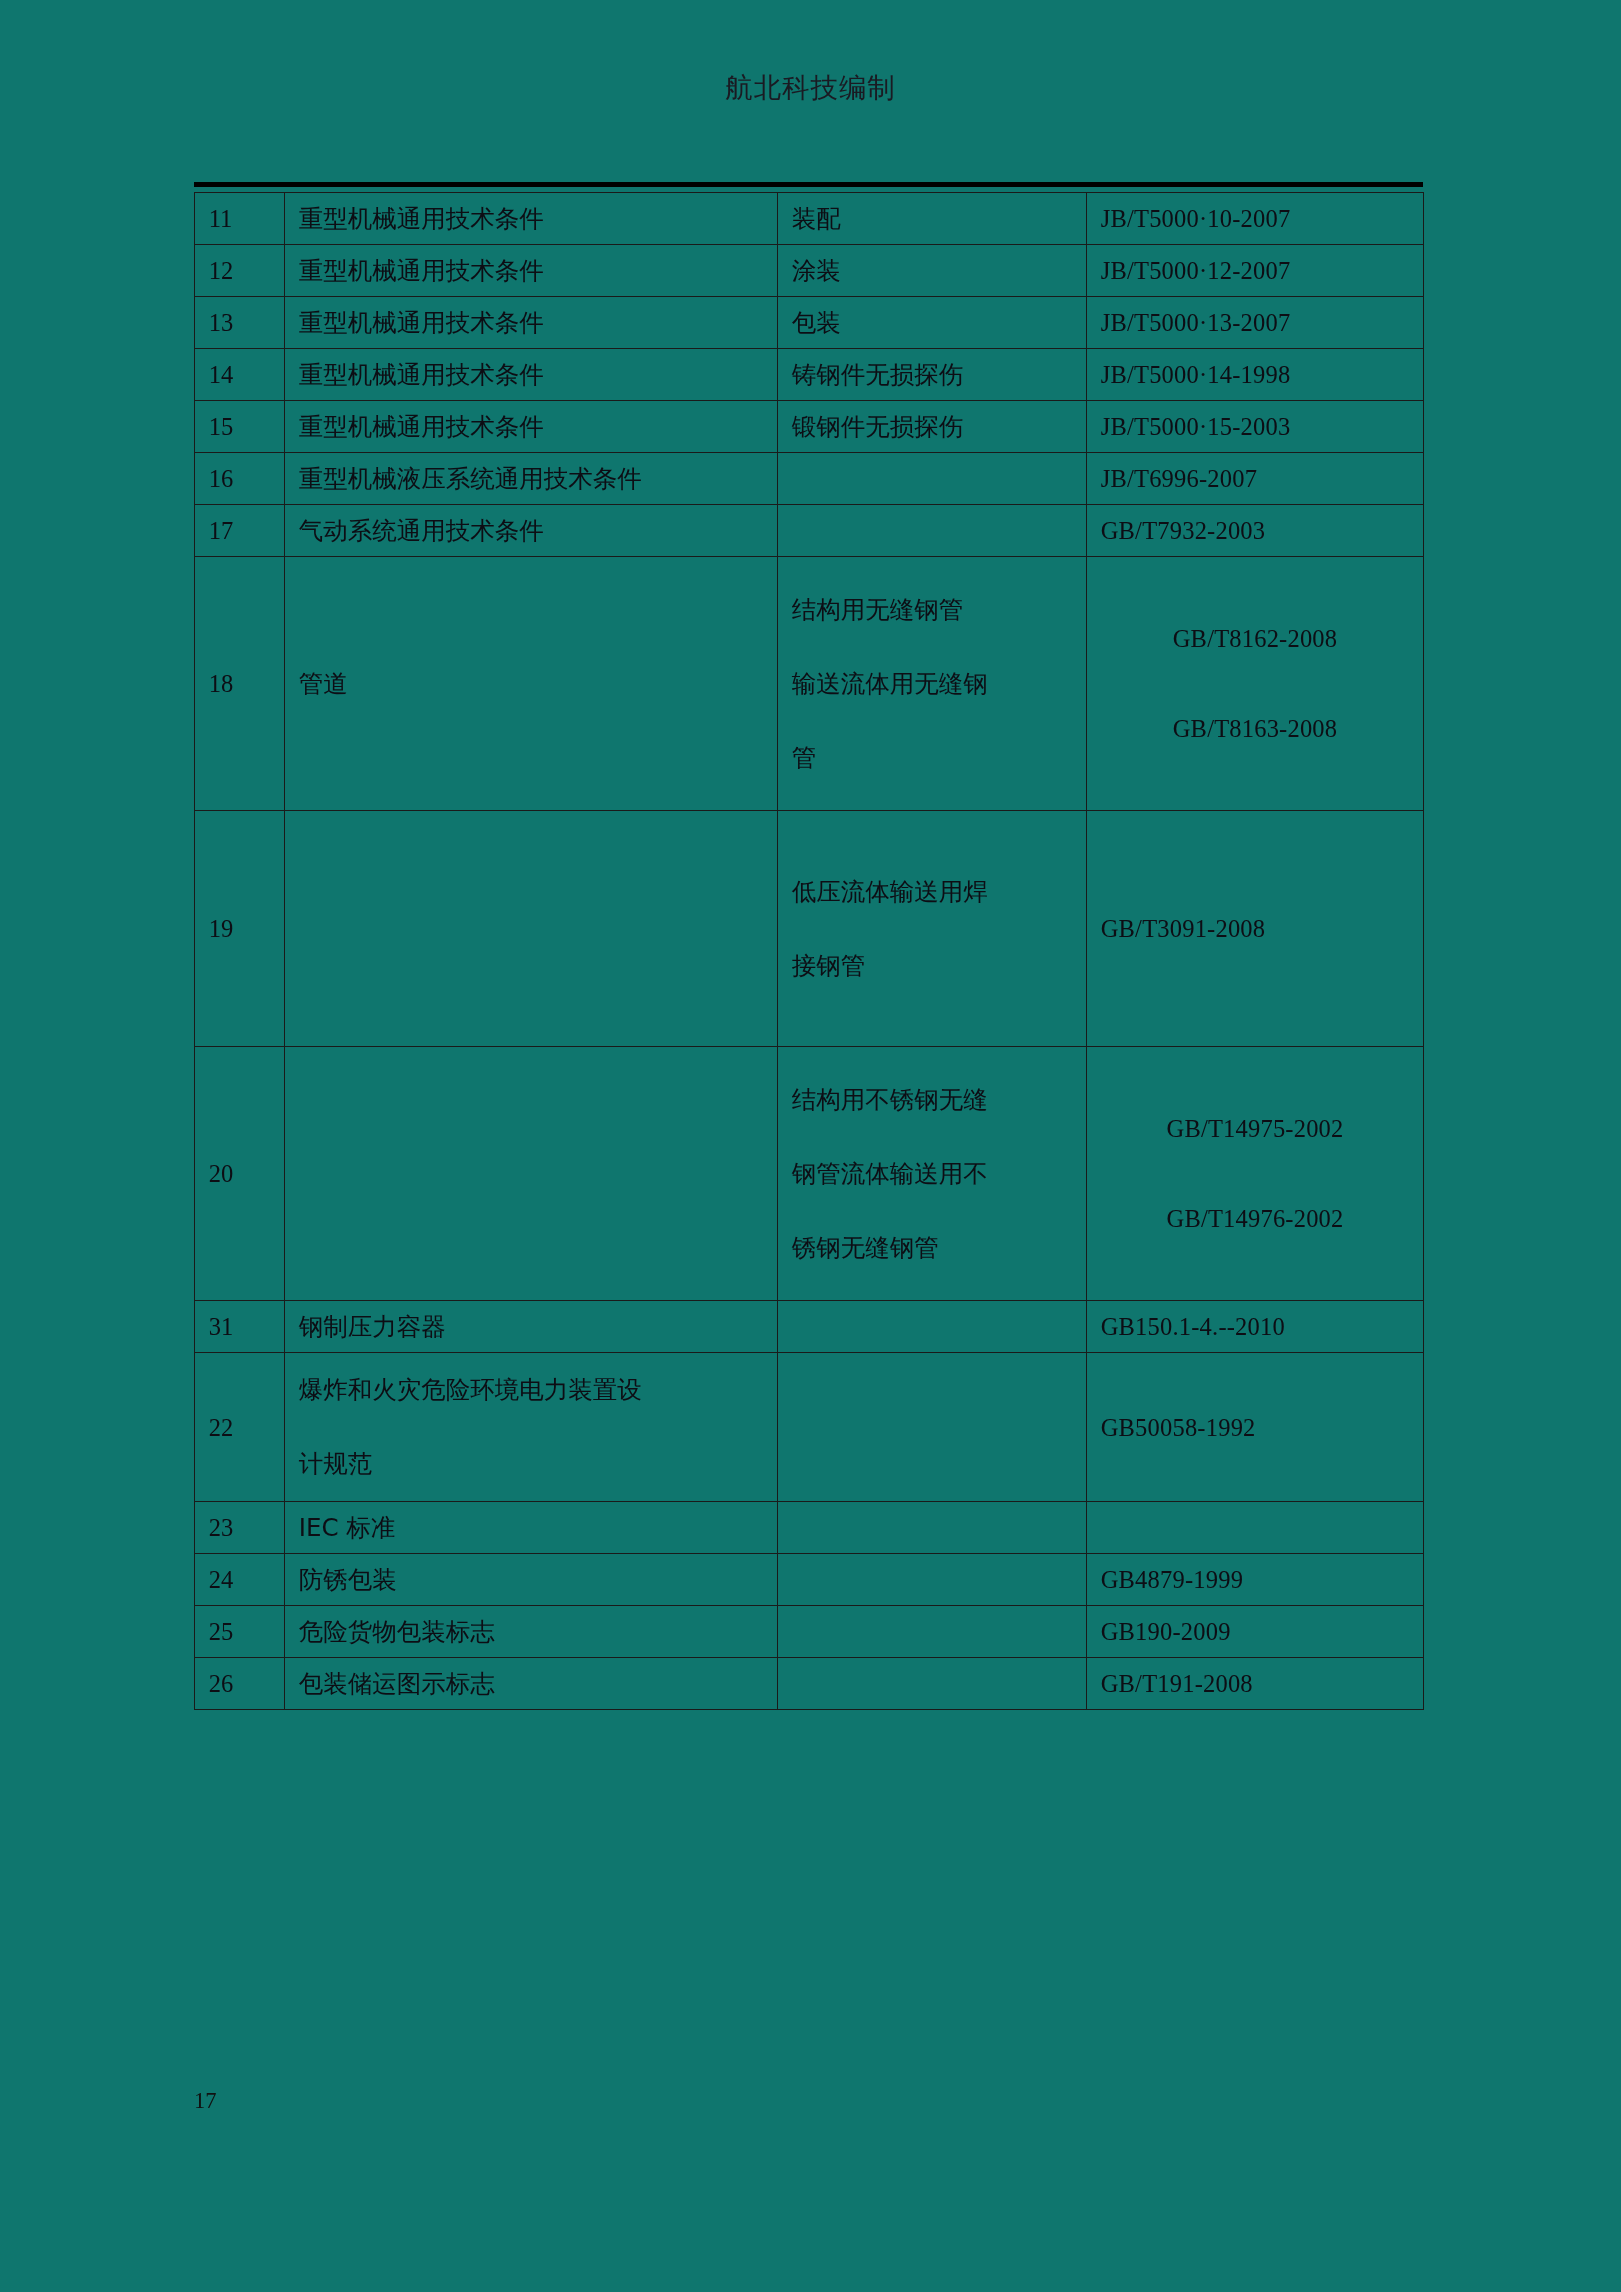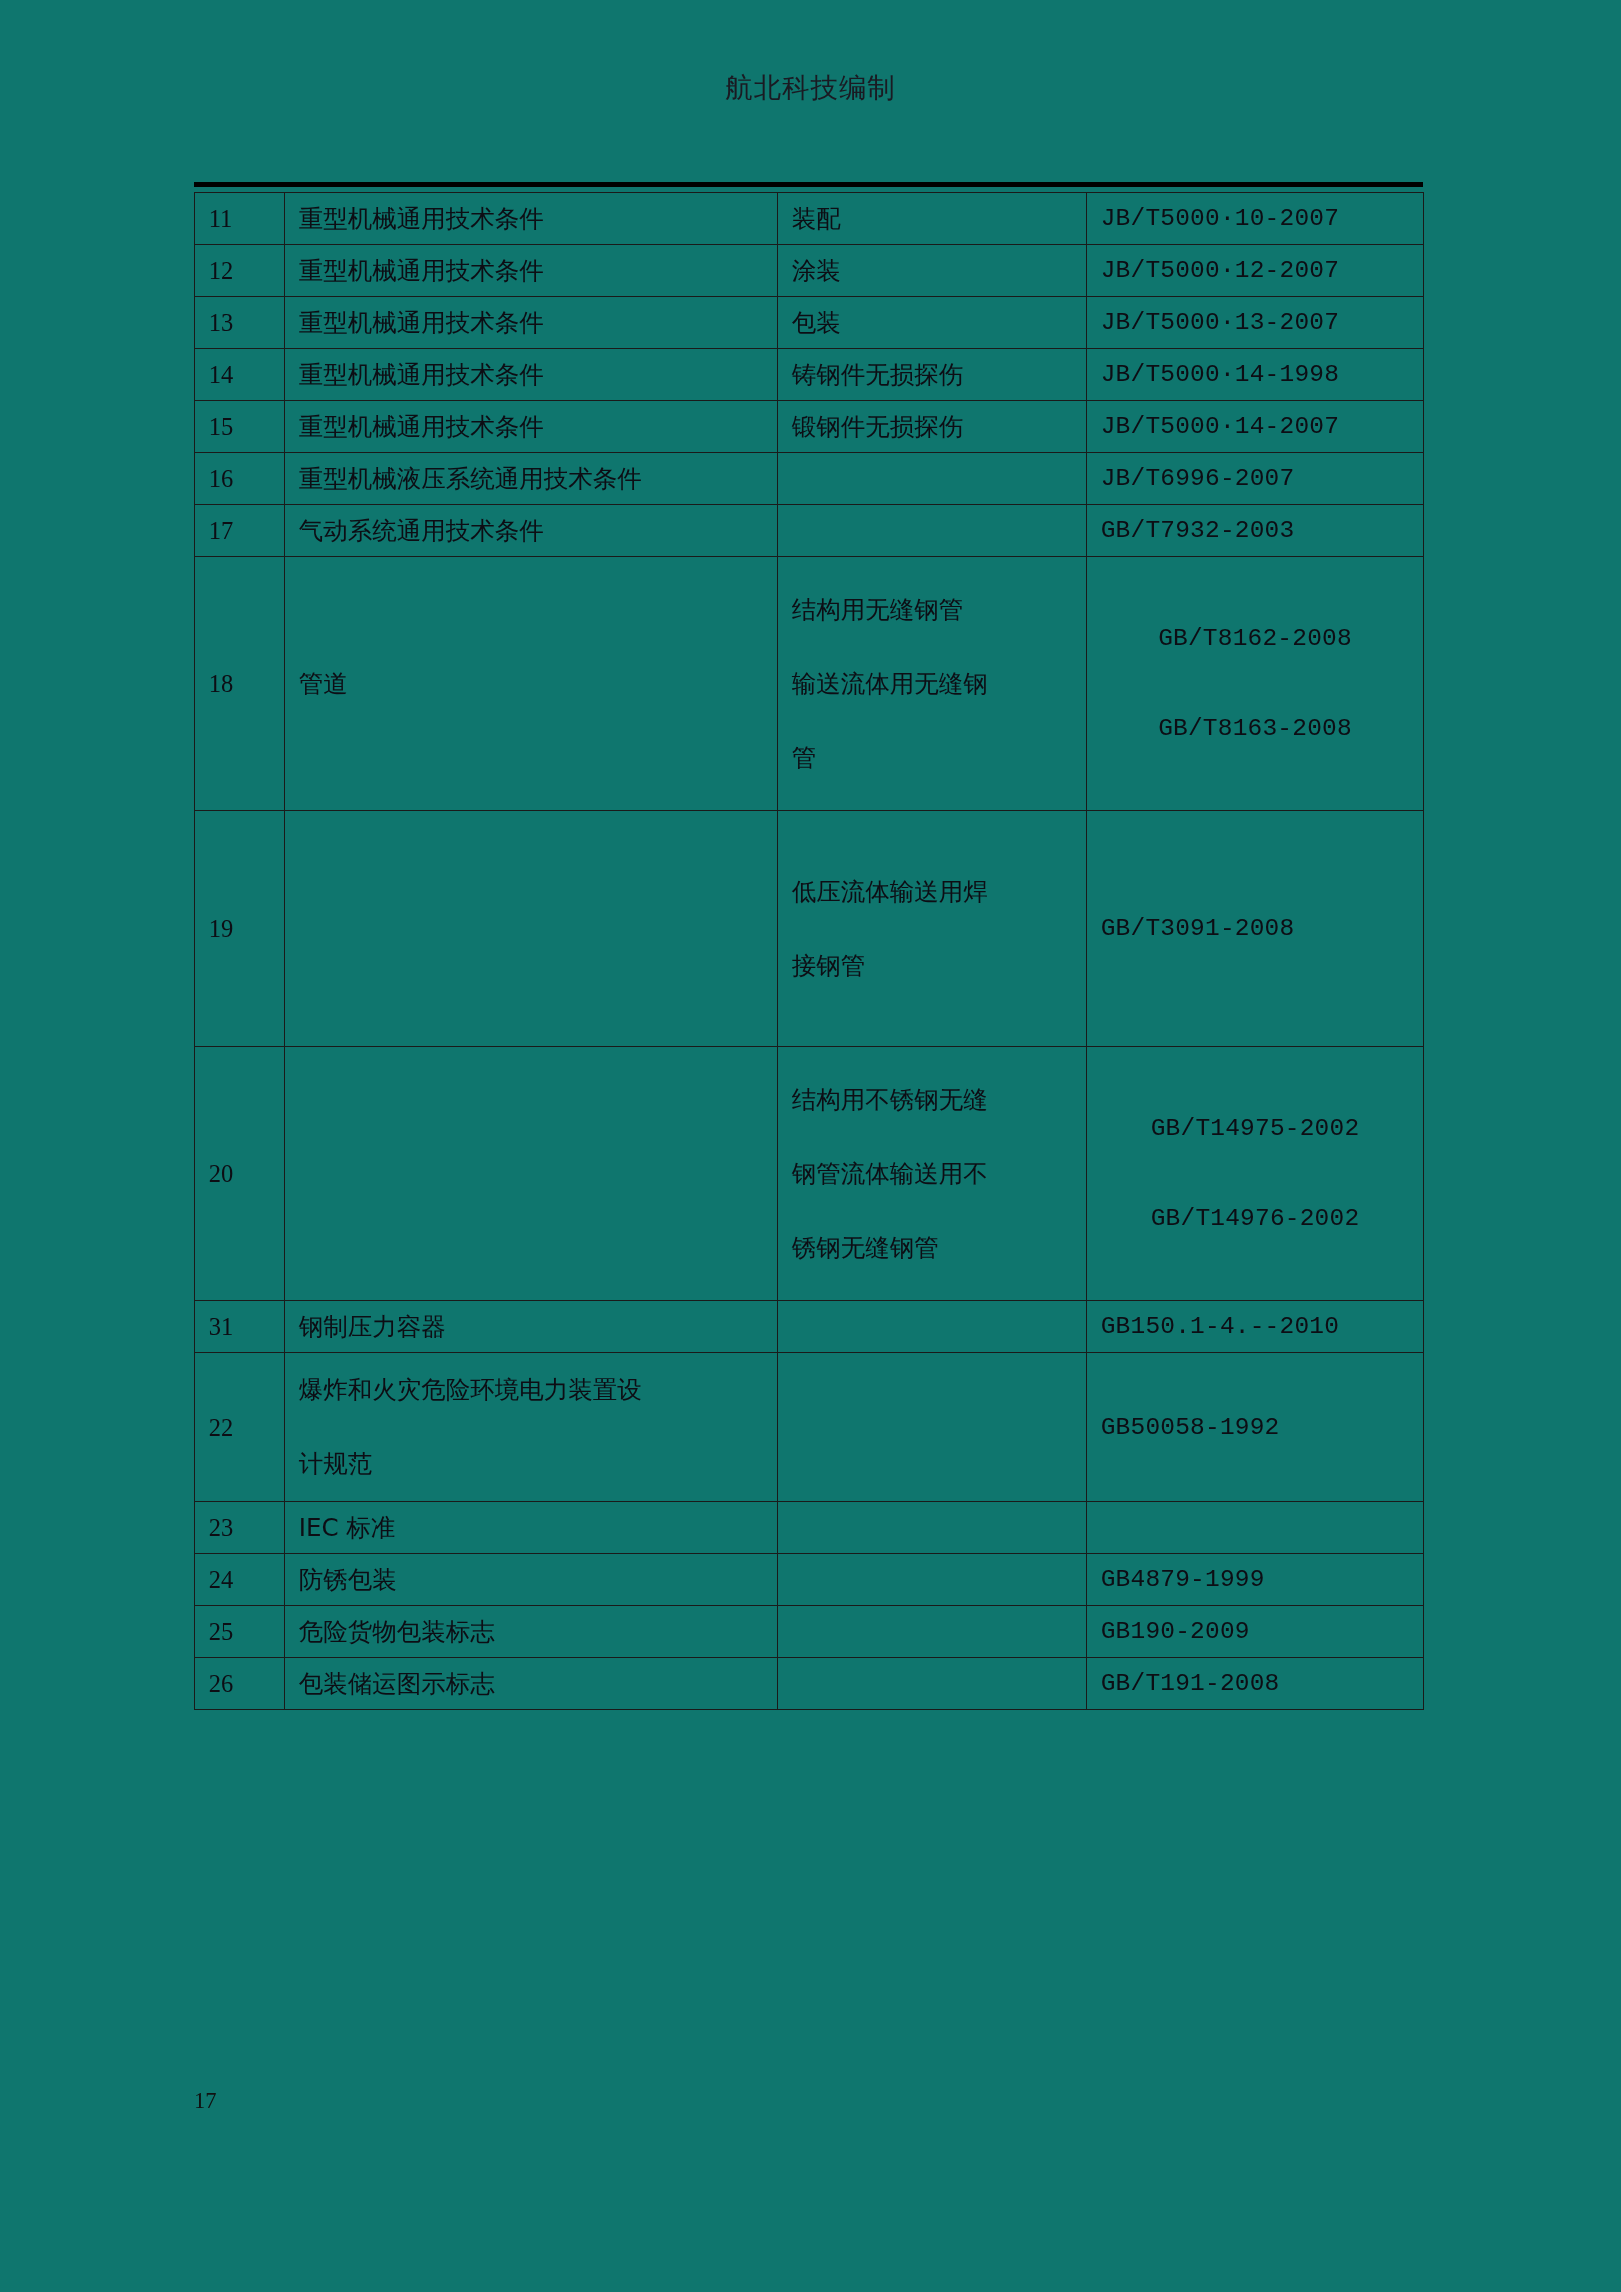--- a/index.html
+++ b/index.html
@@ -66,21 +66,21 @@
   td.no {
     text-align: left;
     padding-left: 21.6px;
     font-family: "Liberation Serif", "DejaVu Serif", serif;
   }
   td.name, td.sub {
     font-family: "DejaVu Sans", "Liberation Sans", sans-serif;
     font-size: 23.5px;
   }
   td.code {
-    font-family: Liberation Mono, monospace;
+    font-family: Liberation Serif, serif;
     font-size: 24.5px;
     letter-spacing: 0.2px;
   }
   .multi {
     display: block;
   }
   .multi span {
     display: block;
     line-height: 74px;
   }
@@ -146,21 +146,21 @@
           <tr>
             <td class="no">14</td>
             <td class="name">重型机械通用技术条件</td>
             <td class="sub">铸钢件无损探伤</td>
             <td class="code">JB/T5000·14-1998</td>
           </tr>
           <tr>
             <td class="no">15</td>
             <td class="name">重型机械通用技术条件</td>
             <td class="sub">锻钢件无损探伤</td>
-            <td class="code">JB/T5000·14-2007</td>
+            <td class="code">JB/T5000·15-2003</td>
           </tr>
           <tr>
             <td class="no">16</td>
             <td class="name">重型机械液压系统通用技术条件</td>
             <td class="sub"></td>
             <td class="code">JB/T6996-2007</td>
           </tr>
           <tr>
             <td class="no">17</td>
             <td class="name">气动系统通用技术条件</td>

